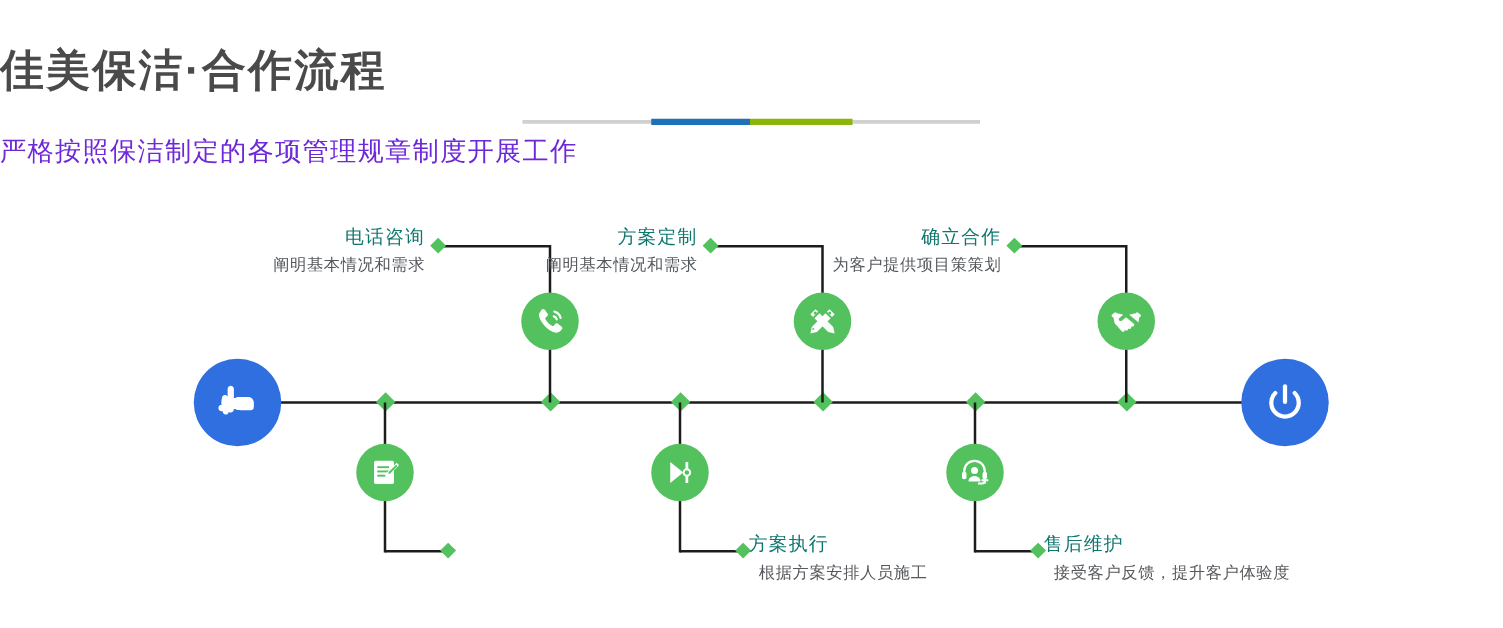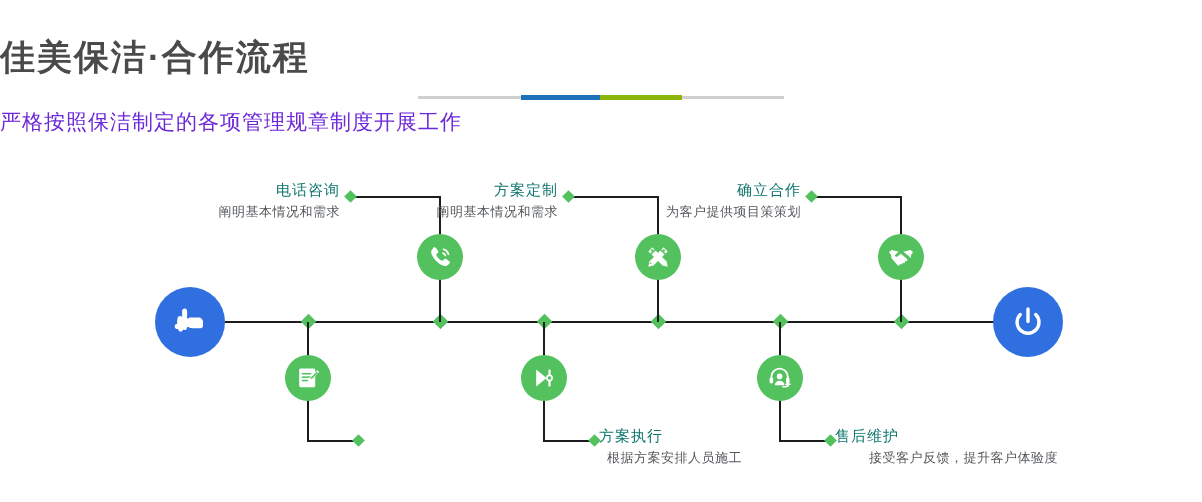--- a/index.html
+++ b/index.html
@@ -264,17 +264,17 @@
           <path fill="#ffffff" d="M7.8 20.2c0-2.6 2.1-4.4 4.8-4.4s4.8 1.8 4.8 4.4z"></path>
           <rect x="18.2" y="18.4" width="5.4" height="1.6" fill="#ffffff"></rect>
           <rect x="20.1" y="16.5" width="1.6" height="5.4" fill="#ffffff"></rect>
         </svg>
       </span>
     </span>
     <span class="lead-h" style="left:0px;top:118px;width:50px;"></span>
     <span class="diamond" style="left:46px;top:114px;"></span>
     <div class="label left-align" style="left:55px;top:102px;width:280px;">
       <div class="lbl-title">售后维护</div>
-      <div class="lbl-desc" style="padding-left:8px;margin-left:26px;">接受客户反馈，提升客户体验度</div>
+      <div class="lbl-desc" style="padding-left:8px;">接受客户反馈，提升客户体验度</div>
     </div>
   </div>
 
 </div>
 
 </body></html>

